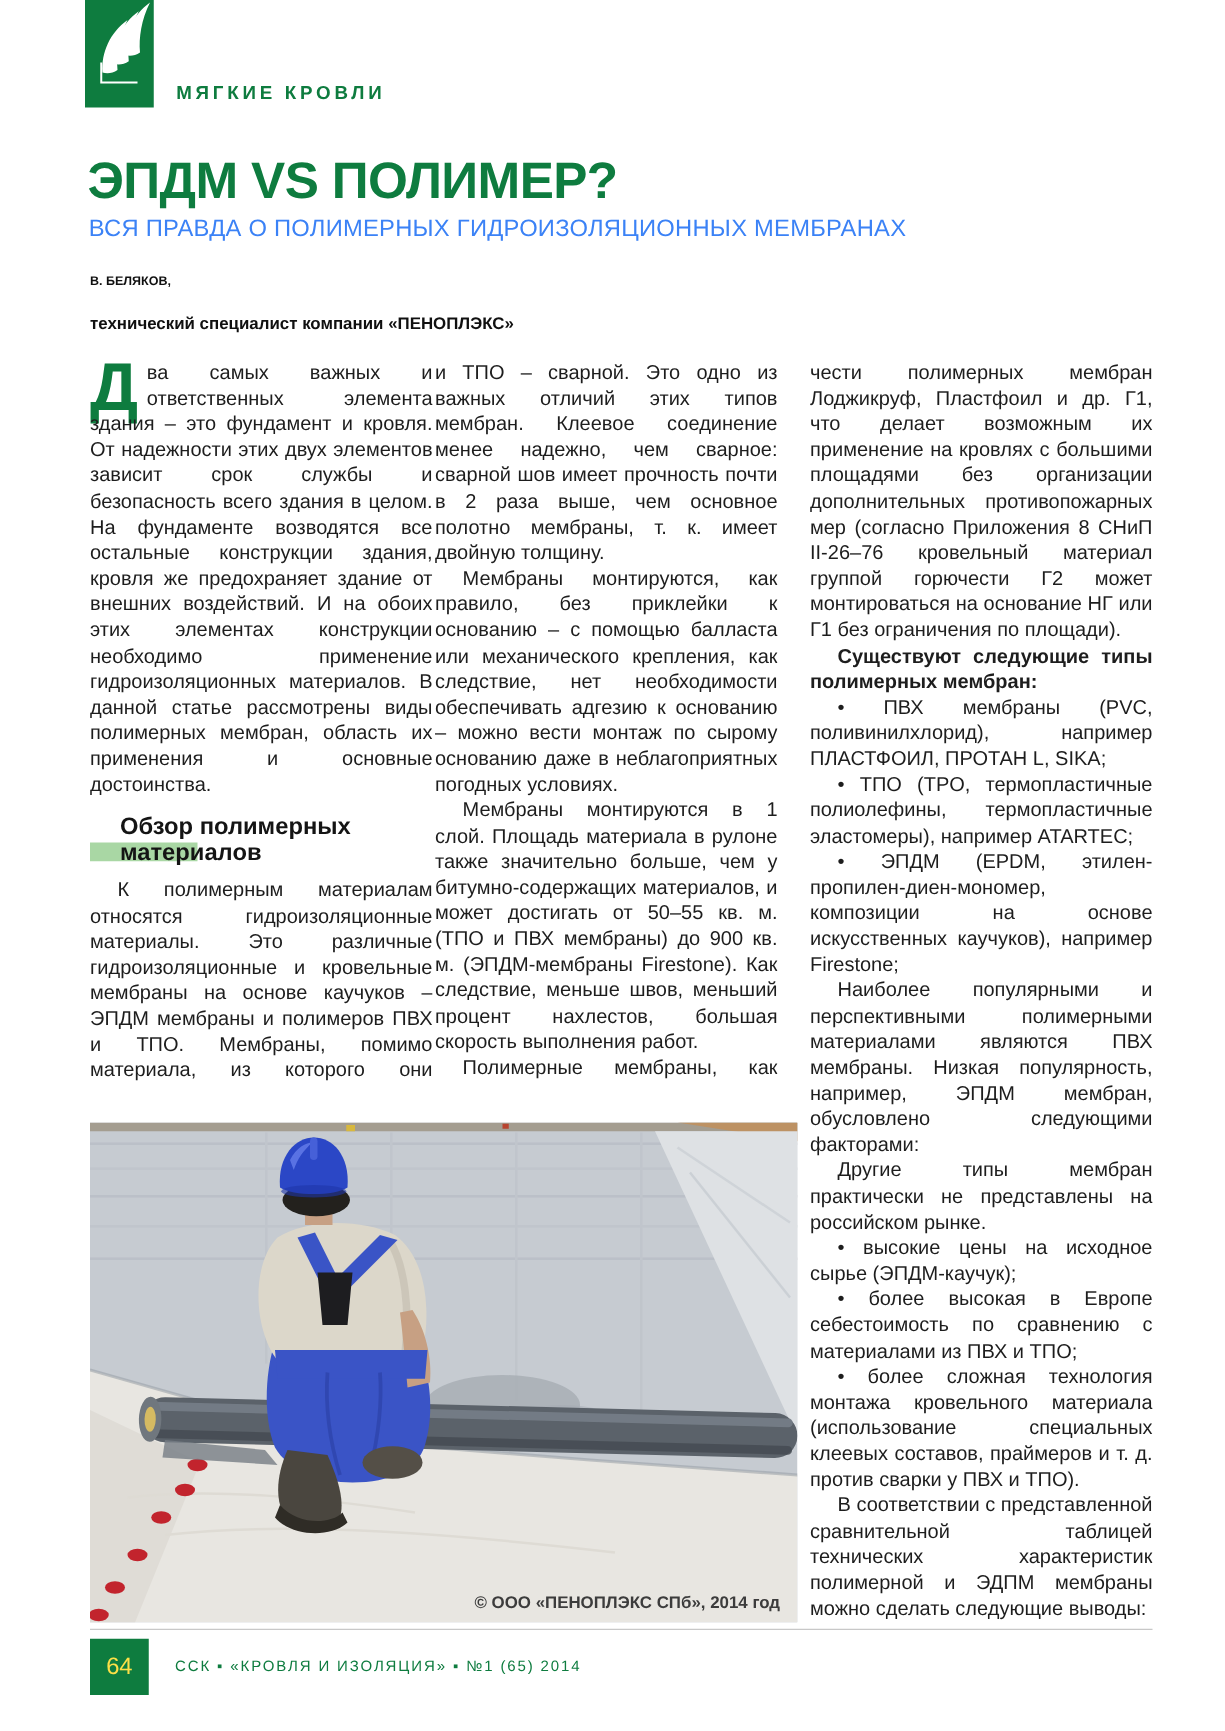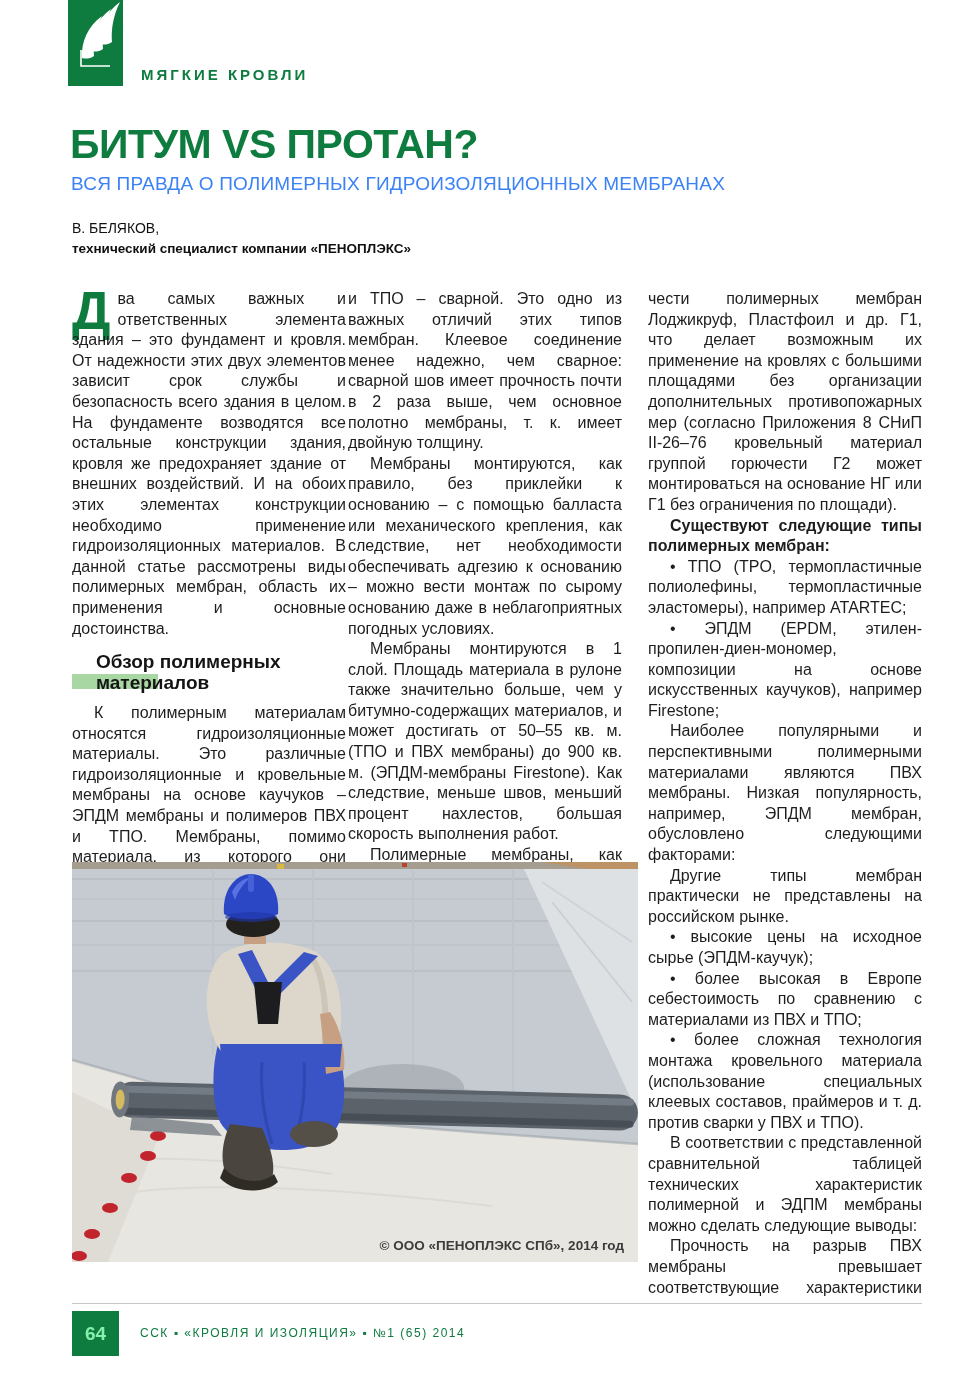--- a/index.html
+++ b/index.html
@@ -7,61 +7,61 @@
     position:relative; width:980px; height:1385px; background:#fff; overflow:hidden;
     font-family:"Liberation Sans","DejaVu Sans",sans-serif; color:#1d1d1d;
   }
   
   .logo-box{position:absolute;left:68px;top:0;width:55px;height:86px;background:var(--accent-green,#0e7c3f);}
   .rubric{position:absolute;left:141px;top:66px;font-size:15px;font-weight:bold;letter-spacing:3px;color:var(--accent-green,#0e7c3f);}
   
   .title{position:absolute;left:70px;top:122px;margin:0;font-size:41px;line-height:44px;font-weight:bold;letter-spacing:-0.5px;color:var(--accent-green,#0e7c3f);}
   .subtitle{position:absolute;left:71px;top:173px;margin:0;font-size:19px;font-weight:normal;letter-spacing:0.2px;color:#3b82f6;}
   .author{position:absolute;left:72px;top:220px;color:#101010;}
-  .author-name{font-size:14px;font-weight:normal;margin-bottom:5px;}
+  .author-name{font-size:10px;font-weight:bold;margin-bottom:20px;}
   .author-role{font-size:13.5px;font-weight:bold;}
   
   .col{position:absolute;top:289px;width:274px;font-size:16px;line-height:20.6px;text-align:justify;overflow:hidden;hyphens:auto;}
   .col-1{left:72px;height:576px;}
   .col-2{left:348px;height:576px;}
   .col-3{left:648px;height:1010px;}
   .col p{margin:0;}
   .col p.indent{text-indent:22px;}
   .col p.bold{font-weight:bold;}
   .dropcap{float:left;font-size:54px;line-height:40px;font-weight:bold;color:var(--accent-green,#0e7c3f);padding:1px 7px 0 0;}
   .sec-head{position:relative;margin:12px 0 10px;padding-left:24px;font-size:19px;line-height:21px;font-weight:bold;color:#141414;text-align:left;}
   .sec-head .bar{position:absolute;left:-2px;top:23px;width:88px;height:15px;background:var(--highlight-green,#a9d7a4);}
   .sec-head .hl{position:relative;display:block;}
   
-  .photo{position:absolute;left:72px;top:862px;width:566px;height:400px;margin:0;}
+  .photo{position:absolute;left:72px;top:898px;width:566px;height:400px;margin:0;}
   
   .footer-rule{position:absolute;left:72px;top:1303px;width:850px;height:1px;background:var(--rule-gray,#c8c8c8);}
   .pagenum-box{position:absolute;left:72px;top:1311px;width:47px;height:45px;background:var(--accent-green,#0e7c3f);
     display:flex;align-items:center;justify-content:center;}
-  .pagenum-box span{color:#86efac;font-size:19px;font-weight:bold;}
+  .pagenum-box span{color:#fde047;font-size:19px;font-weight:normal;}
   .journal{position:absolute;left:140px;top:1326px;font-size:12px;letter-spacing:1.5px;color:var(--accent-green,#0e7c3f);}
 </style>
 </head>
 <body>
 
 <div class="page">
 
   <div class="logo-box">
     <svg width="55" height="86" viewBox="0 0 55 86">
       <g fill="#ffffff">
         <path d="M14,58 C13,42 20,26 34,16 C27,30 25,44 26,56 C22,59 17,59 14,58 Z"></path>
         <path d="M23,51 C22,35 29,19 43,9 C36,23 34,37 35,49 C31,52 26,52 23,51 Z"></path>
         <path d="M32,44 C31,28 38,12 52,2 C45,16 43,30 44,42 C40,45 35,45 32,44 Z"></path>
       </g>
       <polyline points="13,50 13,66 42,66" fill="none" stroke="#ffffff" stroke-width="1.6"></polyline>
     </svg>
   </div>
   <div class="rubric">МЯГКИЕ КРОВЛИ</div>
 
-  <h1 class="title">БИТУМ VS ПРОТАН?</h1>
+  <h1 class="title">ЭПДМ VS ПОЛИМЕР?</h1>
   <h2 class="subtitle">ВСЯ ПРАВДА О ПОЛИМЕРНЫХ ГИДРОИЗОЛЯЦИОННЫХ МЕМБРАНАХ</h2>
 
   <div class="author">
     <div class="author-name">В. БЕЛЯКОВ,</div>
     <div class="author-role">технический специалист компании «ПЕНОПЛЭКС»</div>
   </div>
 
   <div class="col col-1">
     <p><span class="dropcap">Д</span><span>ва самых важных и ответственных элемента здания – это фундамент и кровля. От надежности этих двух элементов зависит срок службы и безопасность всего здания в целом. На фундаменте возводятся все остальные конструкции здания, кровля же предохраняет здание от внешних воздействий. И на обоих этих элементах конструкции необходимо применение гидроизоляционных материалов. В данной статье рассмотрены виды полимерных мембран, область их применения и основные достоинства.</span></p>
     <h3 class="sec-head">
@@ -75,20 +75,21 @@
   <div class="col col-2">
     <p>и ТПО – сварной. Это одно из важных отличий этих типов мембран. Клеевое соединение менее надежно, чем сварное: сварной шов имеет прочность почти в 2 раза выше, чем основное полотно мембраны, т. к. имеет двойную толщину.</p>
     <p class="indent">Мембраны монтируются, как правило, без приклейки к основанию – с помощью балласта или механического крепления, как следствие, нет необходимости обеспечивать адгезию к основанию – можно вести монтаж по сырому основанию даже в неблагоприятных погодных условиях.</p>
     <p class="indent">Мембраны монтируются в 1 слой. Площадь материала в рулоне также значительно больше, чем у битумно-содержащих материалов, и может достигать от 50–55 кв. м. (ТПО и ПВХ мембраны) до 900 кв. м. (ЭПДМ-мембраны Firestone). Как следствие, меньше швов, меньший процент нахлестов, большая скорость выполнения работ.</p>
     <p class="indent">Полимерные мембраны, как правило, обладают пониженной степенью горючести. Например, группа горю-</p>
   </div>
 
   <div class="col col-3">
     <p>чести полимерных мембран Лоджикруф, Пластфоил и др. Г1, что делает возможным их применение на кровлях с большими площадями без организации дополнительных противопожарных мер (согласно Приложения 8 СНиП II-26–76 кровельный материал группой горючести Г2 может монтироваться на основание НГ или Г1 без ограничения по площади).</p>
     <p class="indent bold">Существуют следующие типы полимерных мембран:</p>
+    <p class="indent">• ПВХ мембраны (PVC, поливинилхлорид), например ПЛАСТФОИЛ, ПРОТАН L, SIKA;</p>
     <p class="indent">• ТПО (TPO, термопластичные полиолефины, термопластичные эластомеры), например ATARTEC;</p>
     <p class="indent">• ЭПДМ (EPDM, этилен-пропилен-диен-мономер, композиции на основе искусственных каучуков), например Firestone;</p>
     <p class="indent">Наиболее популярными и перспективными полимерными материалами являются ПВХ мембраны. Низкая популярность, например, ЭПДМ мембран, обусловлено следующими факторами:</p>
     <p class="indent">Другие типы мембран практически не представлены на российском рынке.</p>
     <p class="indent">• высокие цены на исходное сырье (ЭПДМ-каучук);</p>
     <p class="indent">• более высокая в Европе себестоимость по сравнению с материалами из ПВХ и ТПО;</p>
     <p class="indent">• более сложная технология монтажа кровельного материала (использование специальных клеевых составов, праймеров и т. д. против сварки у ПВХ и ТПО).</p>
     <p class="indent">В соответствии с представленной сравнительной таблицей технических характеристик полимерной и ЭДПМ мембраны можно сделать следующие выводы:</p>
     <p class="indent">Прочность на разрыв ПВХ мембраны превышает соответствующие характеристики ЭПДМ мембран, что говорит о меньшей вероятности</p>
   </div>

